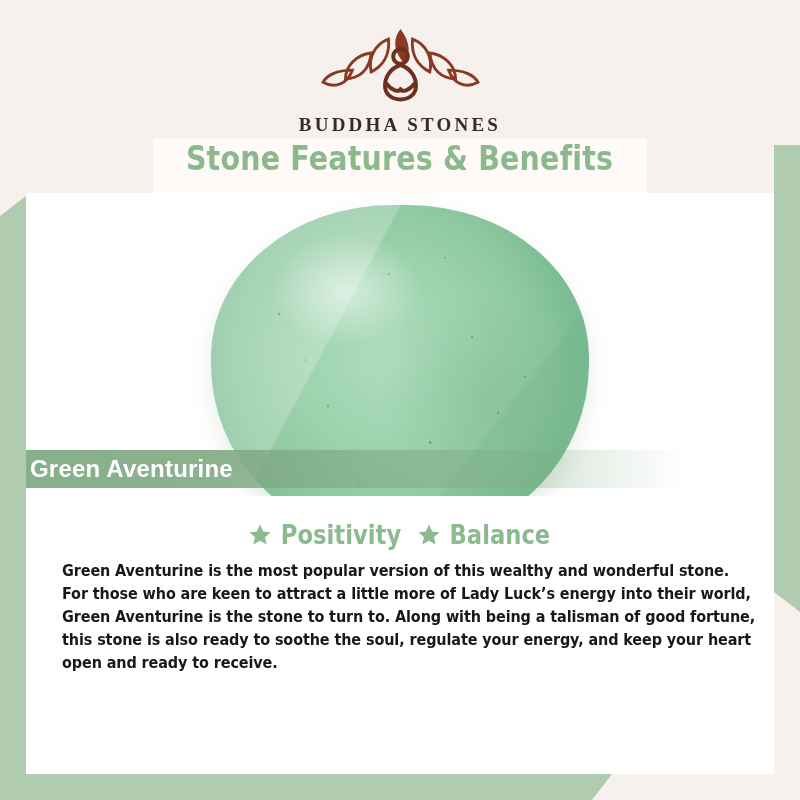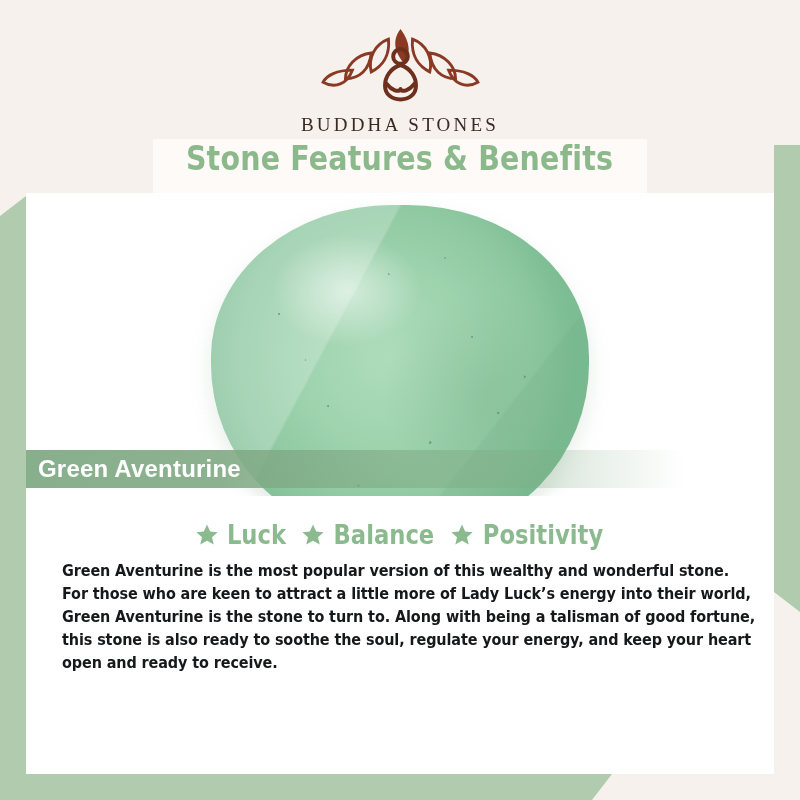--- a/index.html
+++ b/index.html
@@ -32,20 +32,21 @@
   }
 
   
   .header{
     position:absolute; top:0; left:0; right:0; height:145px;
     background:#f7f1ed;
     display:flex; flex-direction:column;
     align-items:center; justify-content:flex-start;
     padding-top:22px;
     z-index:3;
+    font-weight:bold;
   }
   .logo-mark{ width:175px; height:86px; display:block; }
   .logo-word{
     margin-top:6px;
     font-family:"Liberation Serif", serif;
     font-size:19px;
     letter-spacing:3.2px;
     color:#3a2a24;
   }
 
@@ -122,21 +123,21 @@
     display:flex; align-items:center;
     z-index:5;
   }
   .name-text{
     margin-left:-2px; padding-left:0;
     color:#ffffff;
     font-size:24px; font-weight:bold;
     letter-spacing:.2px;
     padding-left:0;
   }
-  .name-bar .name-text{ padding-left:0; margin-left:12px; }
+  .name-bar .name-text{ padding-left:0; margin-left:4px; }
 
   
   .content{
     position:absolute; top:496px; left:26px; right:26px; bottom:26px;
     background:#ffffff;
     z-index:2;
     padding:18px 10px 0 10px;
   }
   .benefits{
     display:flex; align-items:center; justify-content:center;
@@ -203,37 +204,31 @@
 </div>
 
 <div class="name-bar">
   <span class="name-text">Green Aventurine</span>
 </div>
 
 <div class="content">
 
   <div class="benefits">
 
+
     <div class="benefit">
       <svg class="star" viewBox="0 0 24 24" aria-hidden="true">
         <polygon points="12,1.6 15.2,8.6 22.6,9.3 17,14.2 18.7,21.6 12,17.7 5.3,21.6 7,14.2 1.4,9.3 8.8,8.6"></polygon>
       </svg>
-      <span class="benefit-label">Luck</span>
+      <span class="benefit-label">Positivity</span>
     </div>
 
     <div class="benefit">
       <svg class="star" viewBox="0 0 24 24" aria-hidden="true">
         <polygon points="12,1.6 15.2,8.6 22.6,9.3 17,14.2 18.7,21.6 12,17.7 5.3,21.6 7,14.2 1.4,9.3 8.8,8.6"></polygon>
       </svg>
       <span class="benefit-label">Balance</span>
     </div>
 
-    <div class="benefit">
-      <svg class="star" viewBox="0 0 24 24" aria-hidden="true">
-        <polygon points="12,1.6 15.2,8.6 22.6,9.3 17,14.2 18.7,21.6 12,17.7 5.3,21.6 7,14.2 1.4,9.3 8.8,8.6"></polygon>
-      </svg>
-      <span class="benefit-label">Positivity</span>
-    </div>
-
   </div>
 
   <p class="body-text">Green Aventurine is the most popular version of this wealthy and wonderful stone. For those who are keen to attract a little more of Lady Luck’s energy into their world, Green Aventurine is the stone to turn to. Along with being a talisman of good fortune, this stone is also ready to soothe the soul, regulate your energy, and keep your heart open and ready to receive.</p>
 </div>
 
 </body></html>

